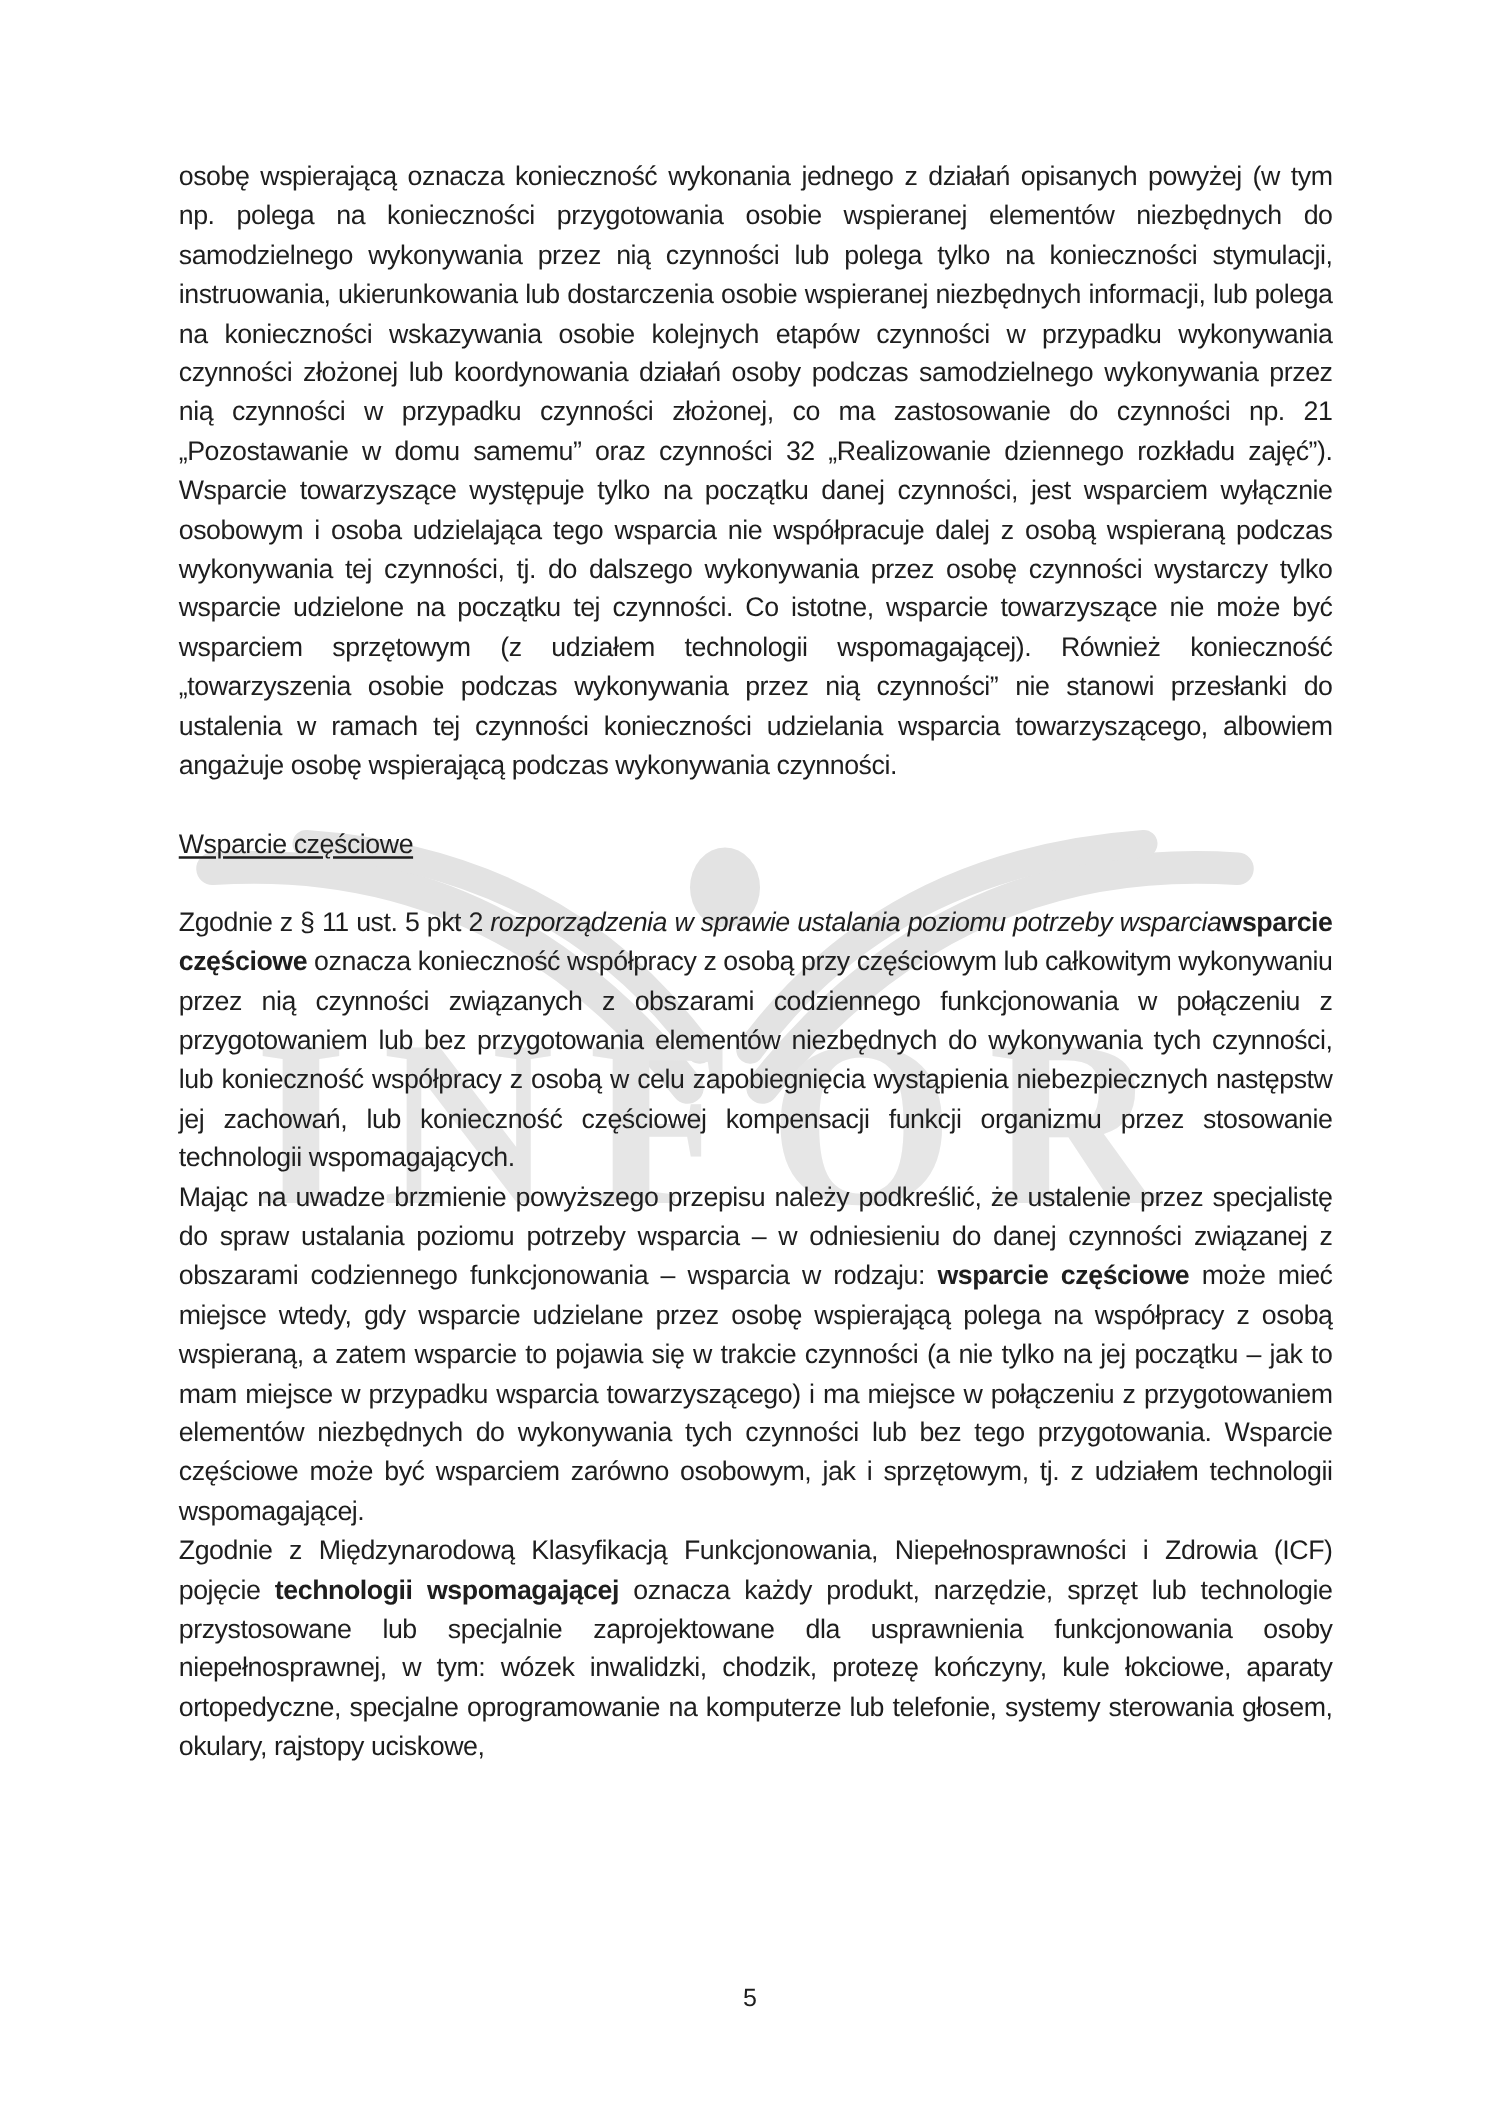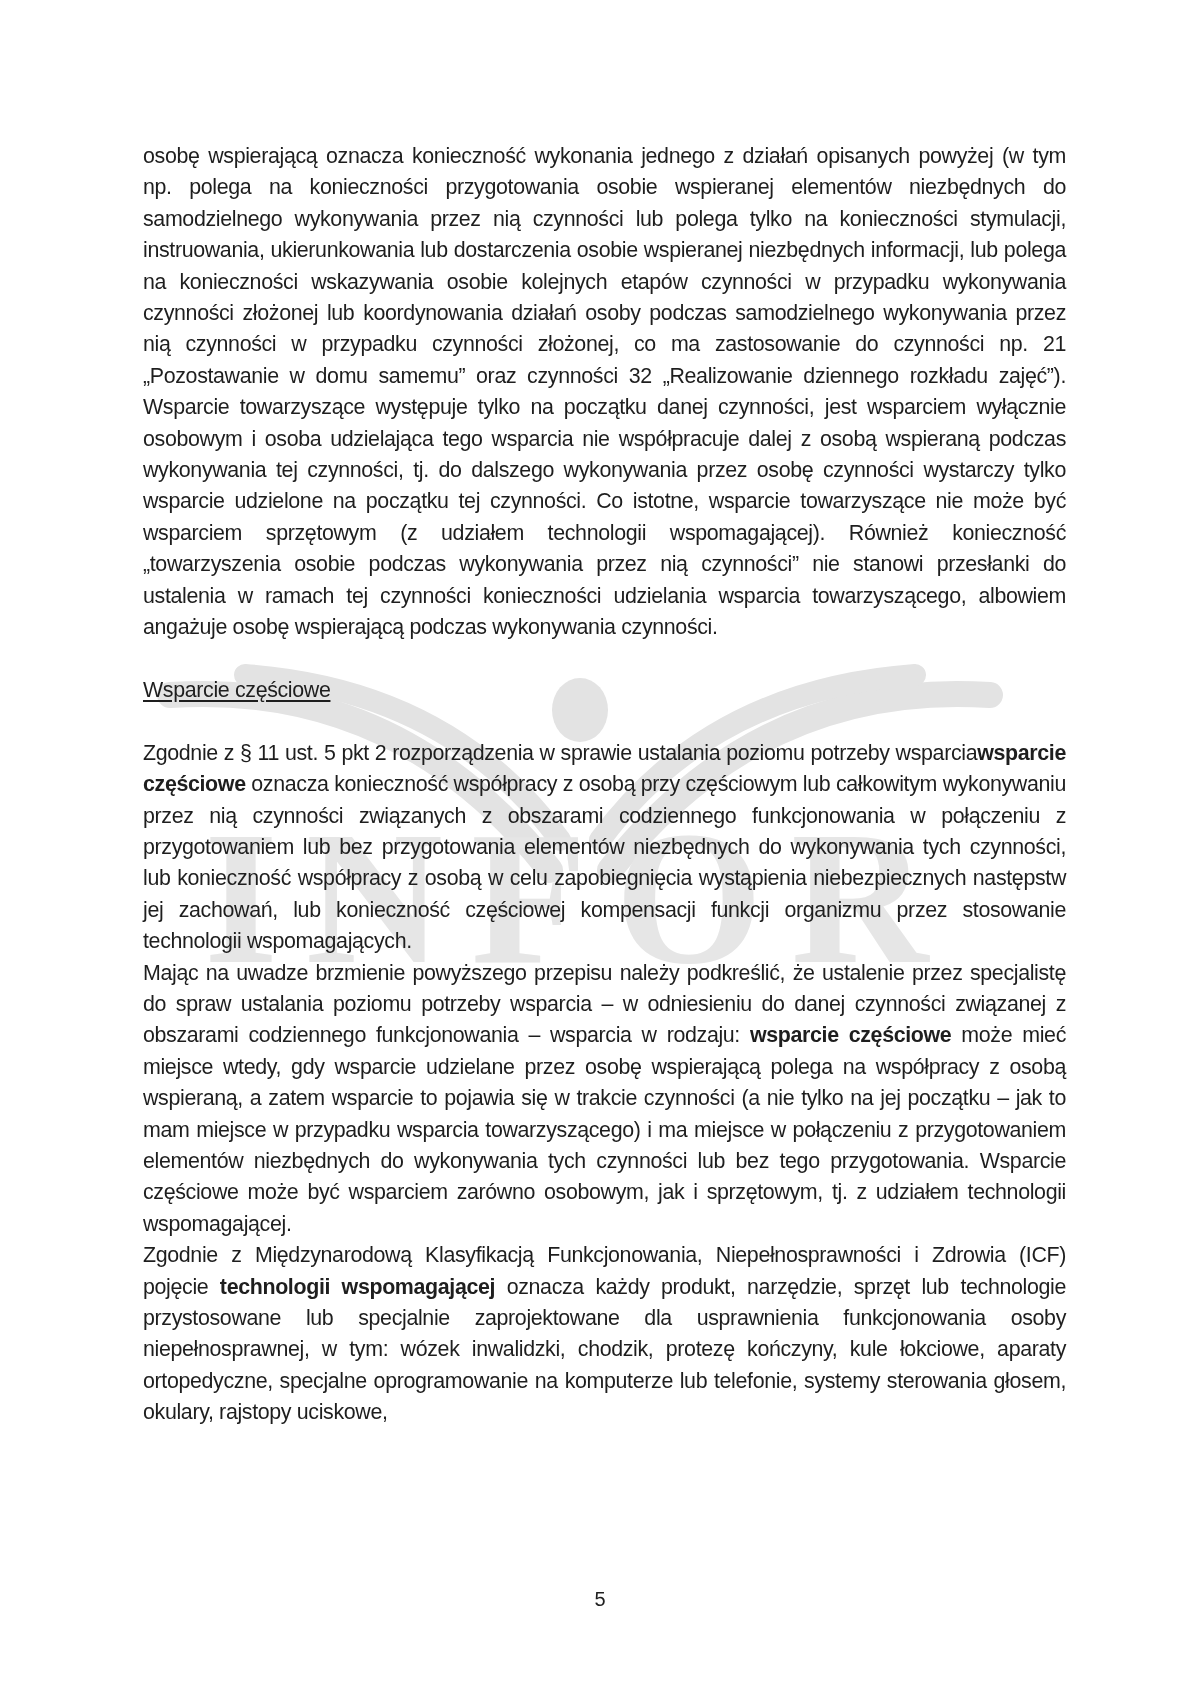--- a/index.html
+++ b/index.html
@@ -6,31 +6,31 @@
   body { width: 1200px; height: 1697px; position: relative; overflow: hidden; }
   .page {
     position: absolute; left: 0; top: 0; width: 1200px; height: 1697px;
     background: #ffffff;
   }
   .watermark {
     position: absolute; left: 150px; top: 640px; width: 860px; height: 340px;
     z-index: 0; pointer-events: none;
   }
   .content {
-    position: absolute; left: 143px; top: 141px; width: 923px;
+    position: absolute; left: 143px; top: 126px; width: 923px;
     font-family: "Liberation Sans", sans-serif;
     font-size: 21.4px; line-height: 31.4px; color: #1e1e1e;
     z-index: 1;
     letter-spacing: -0.35px;
   }
   .content p { margin: 0; text-align: justify; }
   .heading-u { text-decoration: underline; text-underline-offset: 3px; margin: 0; }
   .gap { height: 31.4px; }
   .b { font-weight: bold; font-weight: 600; }
-  .i { }
+  .i { font-style: italic; }
   .page-number {
     position: absolute; left: 0; width: 1200px; top: 1588px; text-align: center;
     font-family: "Liberation Sans", sans-serif; font-size: 20px; color: #1e1e1e;
     z-index: 1;
   }
 </style>
 </head>
 <body>
 
 <div class="page">

